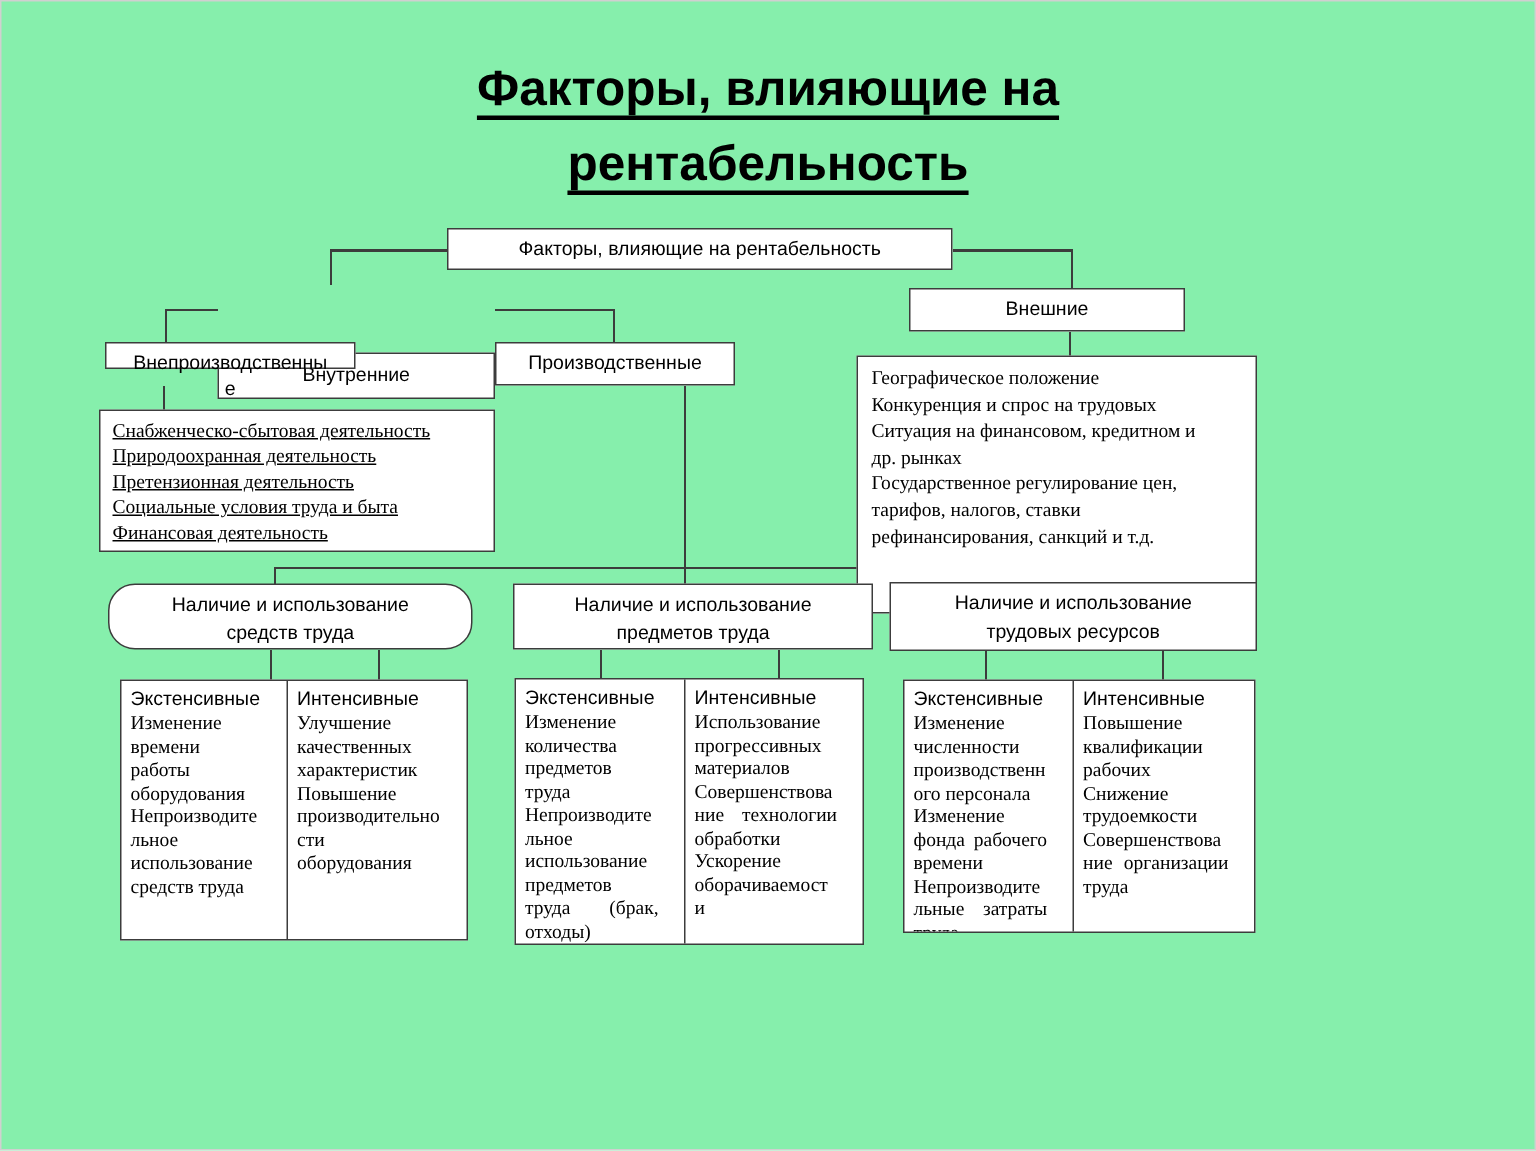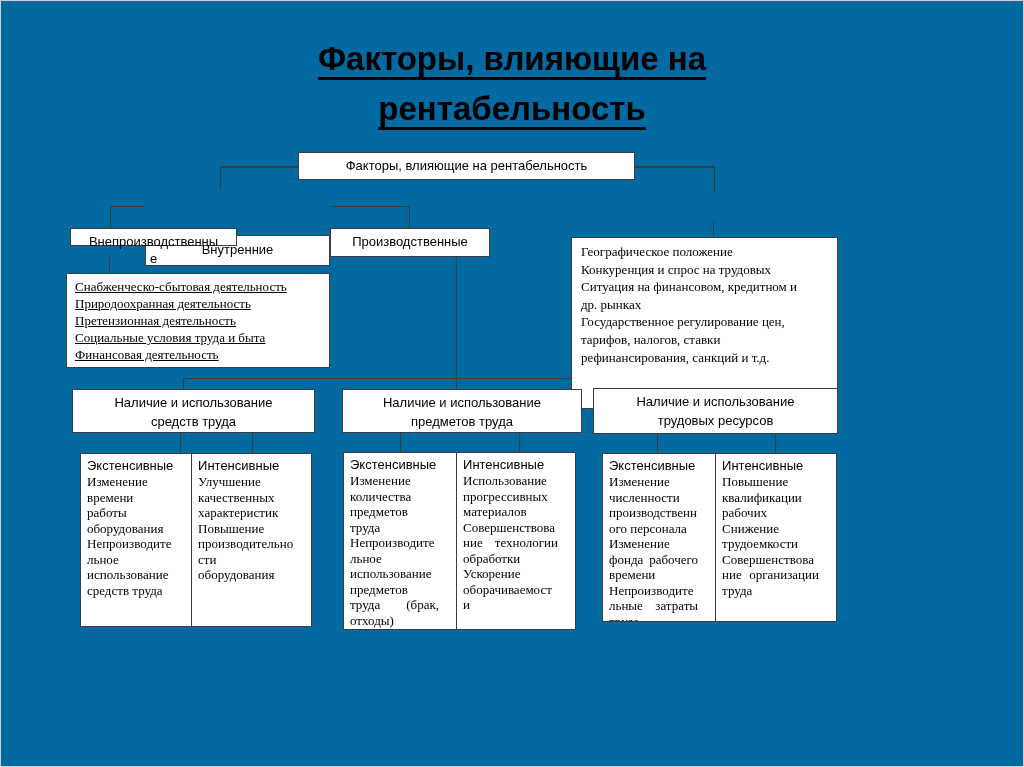--- a/index.html
+++ b/index.html
@@ -1,17 +1,17 @@
 <!DOCTYPE html>
 <html><head>
 <meta charset="utf-8">
 <style>
   html,body{margin:0;padding:0;background:#fff;}
   .slide{
-    position:relative;width:1024px;height:767px;background:#0369a1;
+    position:relative;width:1024px;height:767px;background:#86efac;
     box-shadow:inset 0 0 0 1px #d0d0d0;
     font-family:"Liberation Sans",sans-serif;color:#000;overflow:hidden;
   }
   .title{
     position:absolute;top:34px;left:0;width:100%;margin:0;
     text-align:center;font-weight:bold;font-size:33px;line-height:50px;
     font-family:"Liberation Sans",sans-serif;color:#000;
   }
   .title span{
     display:inline-block;max-width:620px;
@@ -29,21 +29,21 @@
   .nonprod-box{left:70px;top:228px;width:167px;height:18px;overflow:visible;}
   .nonprod-box .brk{
     width:134px;margin:0 auto;text-align:center;font-size:13px;line-height:17px;
     padding-top:4px;overflow-wrap:break-word;word-break:break-word;background:transparent;
   }
   .prod-box{left:330px;top:228px;width:160px;height:29px;line-height:26px;}
   .list-box{font-family:"Liberation Serif",serif;font-size:13px;}
   .nonprod-list{left:66px;top:273px;width:264px;height:95px;padding:4px 8px;line-height:17px;text-decoration:underline;}
   .external-list{left:571px;top:237px;width:267px;height:172px;padding:5px 30px 5px 9px;line-height:17.6px;}
   .mid{padding-top:3px;font-size:13px;line-height:19px;text-align:center;}
-  .mid1{left:72px;top:389px;width:243px;height:44px;padding-left:28px;padding-right:28px;}
+  .mid1{left:72px;top:389px;width:243px;height:44px;padding-left:28px;padding-right:28px;border-radius:18px;}
   .mid2{left:342px;top:389px;width:240px;height:44px;padding-left:28px;padding-right:28px;}
   .mid3{left:593px;top:388px;width:245px;height:46px;padding-left:30px;padding-right:30px;}
   .split{display:flex;align-items:stretch;padding:0;}
   .split1{left:80px;top:453px;width:232px;height:174px;}
   .split2{left:343px;top:452px;width:233px;height:178px;}
   .split3{left:602px;top:453px;width:235px;height:169px;}
   .col{box-sizing:border-box;padding:3px 17px 0 6px;overflow:hidden;}
   .col.left{border-right:1.5px solid #3c3c3c;}
   .split1 .col.left{width:112px;} .split1 .col.right{width:120px;}
   .split2 .col.left{width:114px;} .split2 .col.right{width:119px;}
@@ -79,20 +79,23 @@
   </svg>
 
   <div class="box lbl root-box">
     <span>Факторы, влияющие на рентабельность</span>
   </div>
 
   <div class="box lbl internal-box">
     <span>Внутренние</span>
   </div>
 
+  <div class="box lbl external-box">
+    <span>Внешние</span>
+  </div>
 
   <div class="box nonprod-box">
     <div class="brk">Внепроизводственные</div>
   </div>
 
   <div class="box lbl prod-box">
     <span>Производственные</span>
   </div>
 
   <div class="box list-box nonprod-list">

